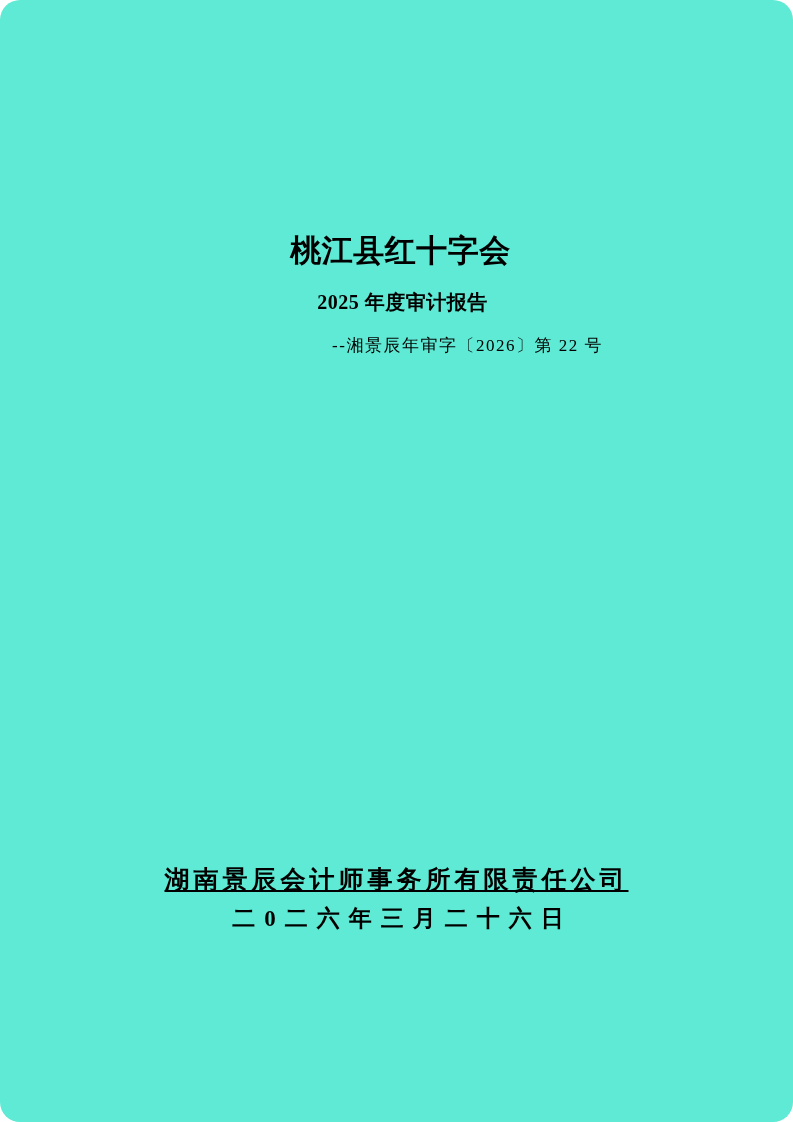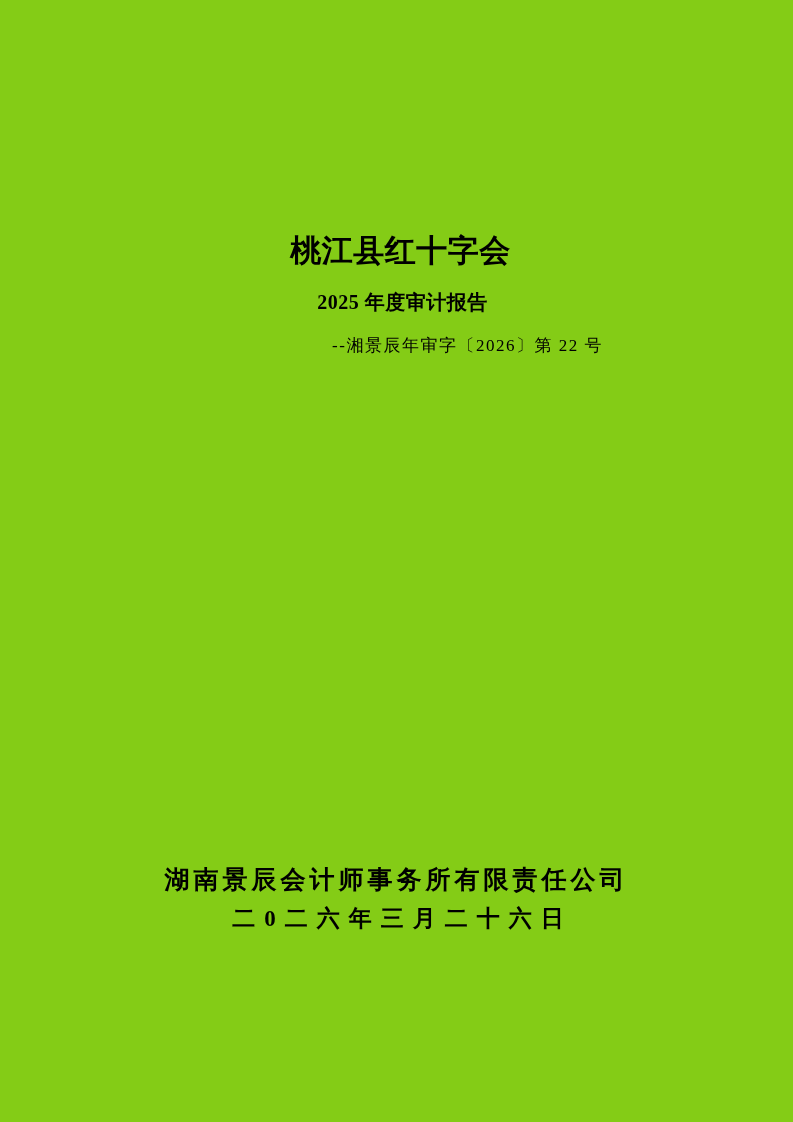--- a/index.html
+++ b/index.html
@@ -4,25 +4,26 @@
 <style>
   html, body {
     margin: 0;
     padding: 0;
     background: #ffffff;
   }
   .page {
     position: relative;
     width: 793px;
     height: 1122px;
-    background: #84cc16;
+    background: #5eead4;
     color: #000000;
     font-family: "Liberation Serif", "DejaVu Serif", serif;
     overflow: hidden;
     margin: 0 auto;
+    border-radius: 20px;
   }
   .line {
     position: absolute;
     left: 0;
     width: 100%;
     margin: 0;
     text-align: center;
     white-space: nowrap;
   }
   .org-title {
@@ -44,20 +45,21 @@
     font-size: 17px;
     font-weight: 400;
     letter-spacing: 1.5px;
     transform: translateX(71px);
   }
   .firm-name {
     top: 863px;
     font-size: 25px;
     font-weight: 700;
     letter-spacing: 4px;
+    text-decoration: underline;
   }
   .report-date {
     top: 903px;
     font-size: 23px;
     font-weight: 700;
     letter-spacing: 9px;
     margin-left: 6px;
   }
 </style>
 </head>

